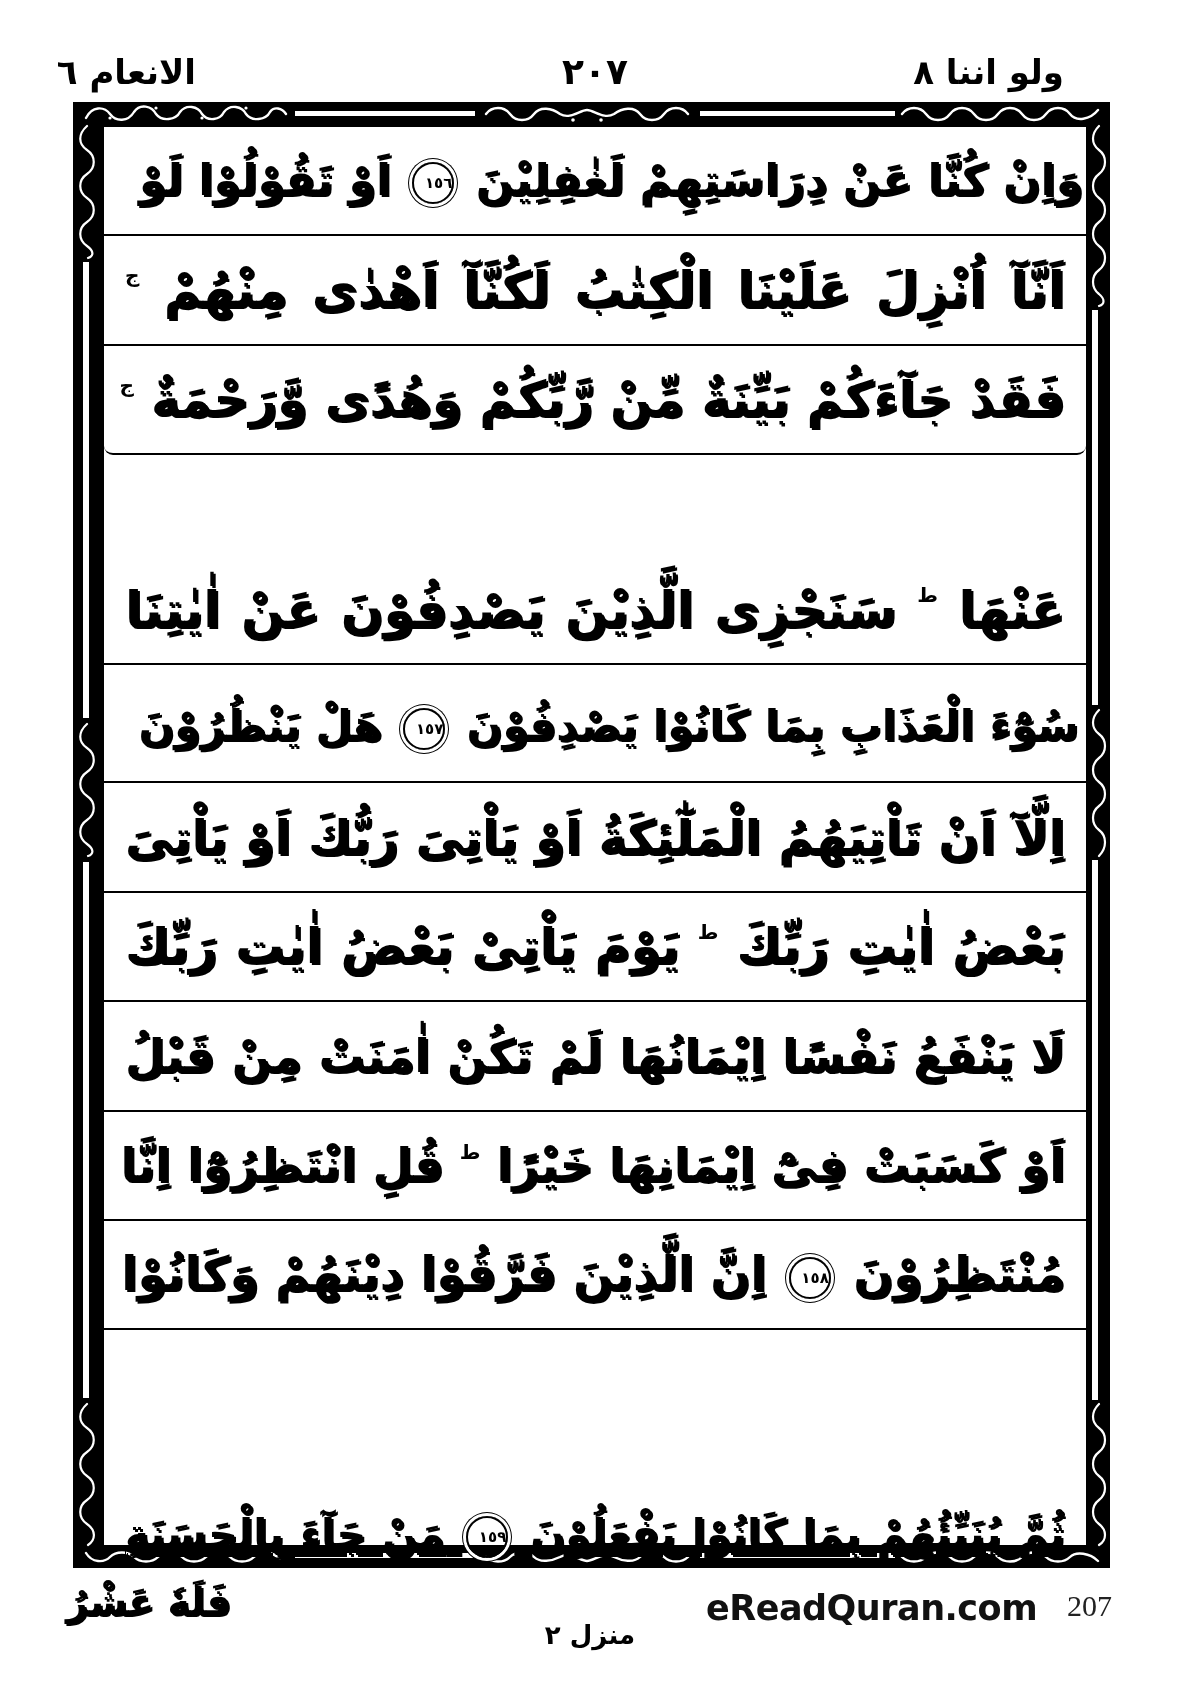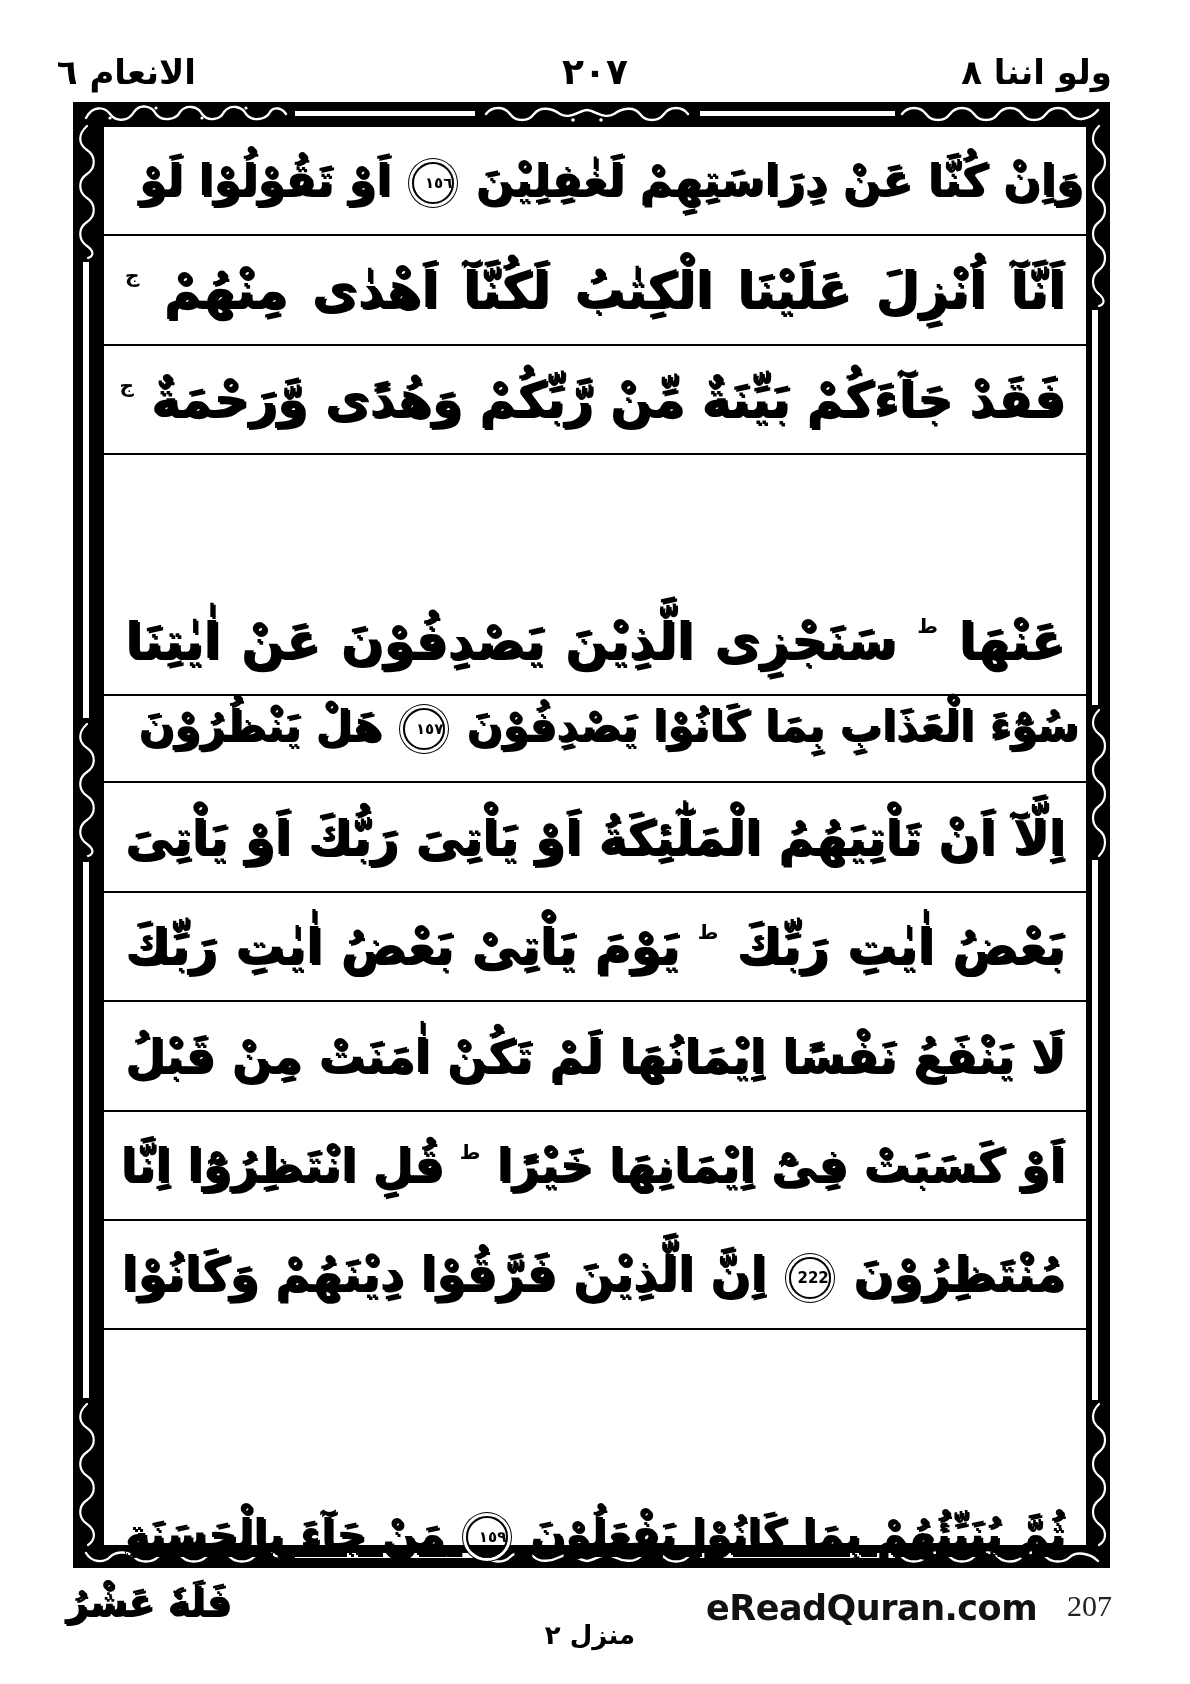--- a/index.html
+++ b/index.html
@@ -23,21 +23,21 @@
       height: 44px;
       font-family: "DejaVu Sans", sans-serif;
       font-weight: bold;
       font-size: 34px;
       line-height: 44px;
       direction: rtl;
       white-space: nowrap;
     }
     .hdr-left { left: 66px; width: 130px; text-align: left; }
     .hdr-center { left: 545px; width: 100px; text-align: center; font-size: 36px; }
-    .hdr-right { left: 940px; width: 172px; text-align: right; }
+    .hdr-right { left: 892px; width: 172px; text-align: right; }
 
     
     .frame {
       position: absolute;
       left: 73px;
       top: 102px;
       width: 1037px;
       height: 1466px;
       background: #000;
     }
@@ -291,27 +291,27 @@
       <span class="ayah-marker">١٥٦</span>
       <span>اَوْ تَقُوْلُوْا لَوْ</span>
     </div>
   </div>
   <div class="row" style="top:109.4px;">
     <div class="verse-line" style="font-size: 50px;">
       <span>اَنَّآ اُنْزِلَ عَلَيْنَا الْكِتٰبُ لَكُنَّآ اَهْدٰى مِنْهُمْ</span>
       <span class="pause-mark">ج</span>
     </div>
   </div>
-  <div class="row" style="top:218.8px;">
+  <div class="row" style="top:218.8px;border-radius:9px;">
     <div class="verse-line" style="font-size: 49px;">
       <span>فَقَدْ جَآءَكُمْ بَيِّنَةٌ مِّنْ رَّبِّكُمْ وَهُدًى وَّرَحْمَةٌ</span>
       <span class="pause-mark">ج</span>
     </div>
   </div>
-  <div class="row" style="top:460px;">
+  <div class="row" style="top:429px;">
     <div class="verse-line" style="font-size: 50px;">
       <span>عَنْهَا</span>
       <span class="pause-mark">ط</span>
       <span>سَنَجْزِى الَّذِيْنَ يَصْدِفُوْنَ عَنْ اٰيٰتِنَا</span>
     </div>
   </div>
   <div class="row" style="top:547px;">
     <div class="verse-line" style="font-size: 42px; margin-left: 27px;">
       <span>سُوْٓءَ الْعَذَابِ بِمَا كَانُوْا يَصْدِفُوْنَ</span>
       <span class="ayah-marker">١٥٧</span>
@@ -338,21 +338,21 @@
   <div class="row" style="top:984.6px;">
     <div class="verse-line" style="font-size: 46px;">
       <span>اَوْ كَسَبَتْ فِىْٓ اِيْمَانِهَا خَيْرًا</span>
       <span class="pause-mark">ط</span>
       <span>قُلِ انْتَظِرُوْٓا اِنَّا</span>
     </div>
   </div>
   <div class="row" style="top:1094px;">
     <div class="verse-line" style="font-size: 47px;">
       <span>مُنْتَظِرُوْنَ</span>
-      <span class="ayah-marker">222</span>
+      <span class="ayah-marker">١٥٨</span>
       <span>اِنَّ الَّذِيْنَ فَرَّقُوْا دِيْنَهُمْ وَكَانُوْا</span>
     </div>
   </div>
   <div class="row" style="top:1354px;text-decoration:underline;">
     <div class="verse-line" style="font-size: 41px;">
       <span>ثُمَّ يُنَبِّئُهُمْ بِمَا كَانُوْا يَفْعَلُوْنَ</span>
       <span class="ayah-marker">١٥٩</span>
       <span>مَنْ جَآءَ بِالْحَسَنَةِ</span>
     </div>
   </div>

